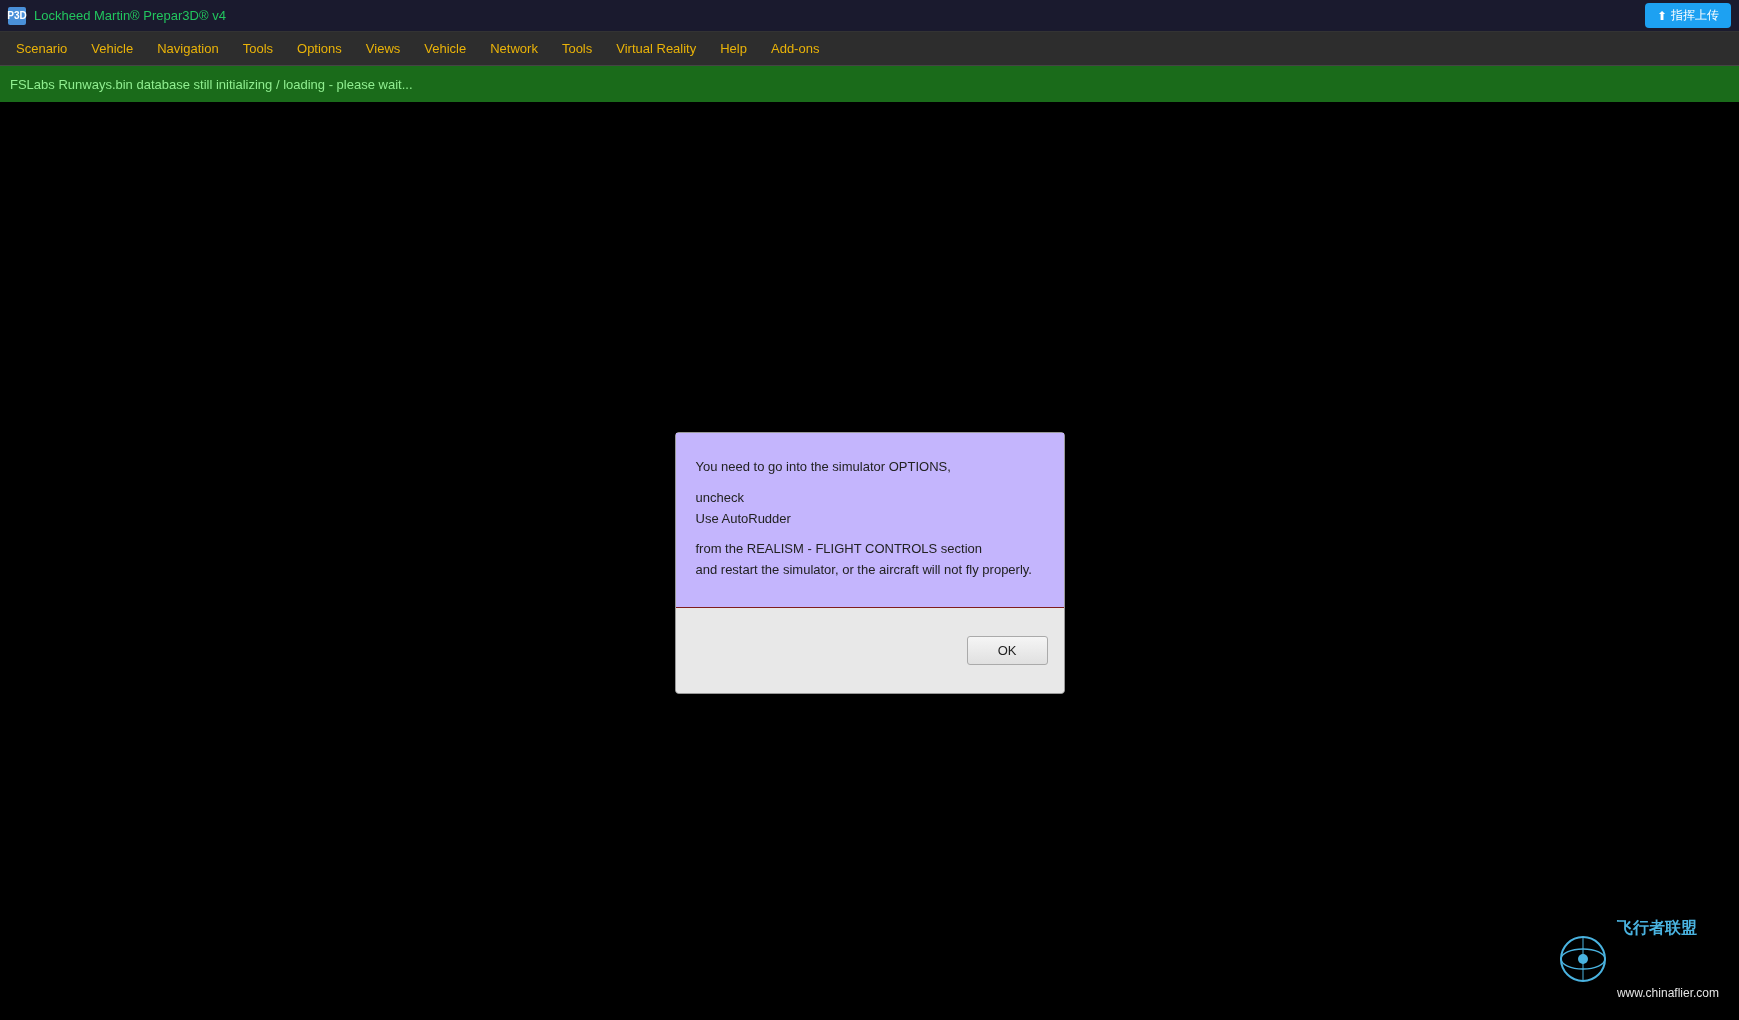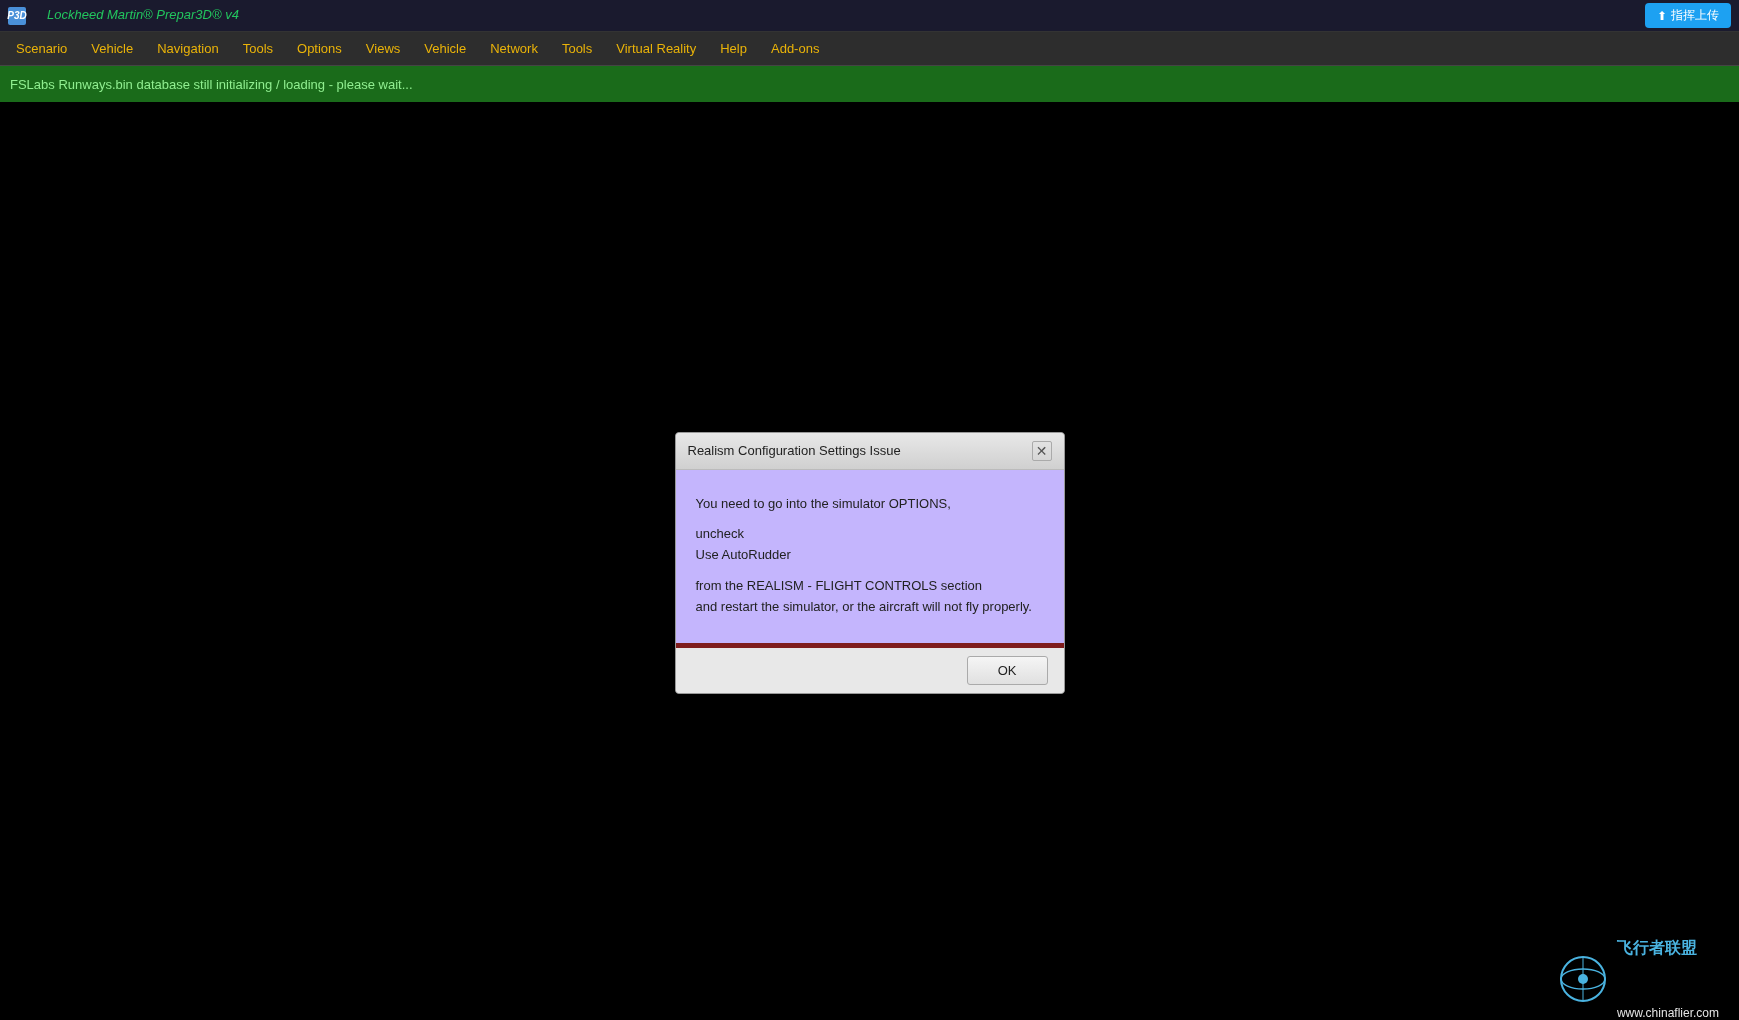--- a/index.html
+++ b/index.html
@@ -18,22 +18,22 @@
       display: flex;
       align-items: center;
       justify-content: space-between;
       background: #1a1a2e;
       height: 32px;
       padding: 0 8px;
       border-bottom: 1px solid #333;
     }
     #titlebar-left {
       display: flex;
-      gap: 21px;
-      font-style: italic;
+      align-items: center;
+      gap: 8px;
     }
     #app-icon {
       width: 18px;
       height: 18px;
       background: #4a90d9;
       border-radius: 2px;
       display: flex;
       align-items: center;
       justify-content: center;
       font-size: 10px;
@@ -148,41 +148,41 @@
       background: #c4b5fd;
       font-size: 13px;
       color: #222;
       line-height: 1.6;
     }
     #dialog-body p {
       margin-bottom: 10px;
     }
     #dialog-footer {
       background: #e8e8e8;
-      border-top: 5px solid #7f1d1d;
-      padding: 8px 16px;
+      border-top: 1px solid #7f1d1d;
+      padding: 28px 16px;
       display: flex;
       justify-content: flex-end;
       border-radius: 0 0 4px 4px;
     }
     #ok-button {
       background: linear-gradient(to bottom, #f5f5f5, #e0e0e0);
       border: 1px solid #aaa;
       border-radius: 3px;
       padding: 6px 30px;
       font-size: 13px;
       color: #222;
       cursor: pointer;
       min-width: 80px;
     }
 
     
     #watermark {
       position: absolute;
-      bottom: 4px;
+      bottom: 24px;
       right: 20px;
       display: flex;
       align-items: center;
       gap: 10px;
     }
     #watermark-logo {
       width: 48px;
       height: 48px;
     }
     #watermark-text {
@@ -231,24 +231,20 @@
 </div>
 
 <div id="statusbar">
   <span>FSLabs Runways.bin database still initializing / loading - please wait...</span>
 </div>
 
 <div id="main">
 
   <div id="dialog-overlay">
     <div id="dialog">
-      <div id="dialog-titlebar">
-        <span id="dialog-title">Realism Configuration Settings Issue</span>
-        <button id="dialog-close">✕</button>
-      </div>
       <div id="dialog-body">
         <p>You need to go into the simulator OPTIONS,</p>
         <p>
           <span>uncheck</span><br>
           <span>Use AutoRudder</span>
         </p>
         <p>
           <span>from the REALISM - FLIGHT CONTROLS section</span><br>
           <span>and restart the simulator, or the aircraft will not fly properly.</span>
         </p>

